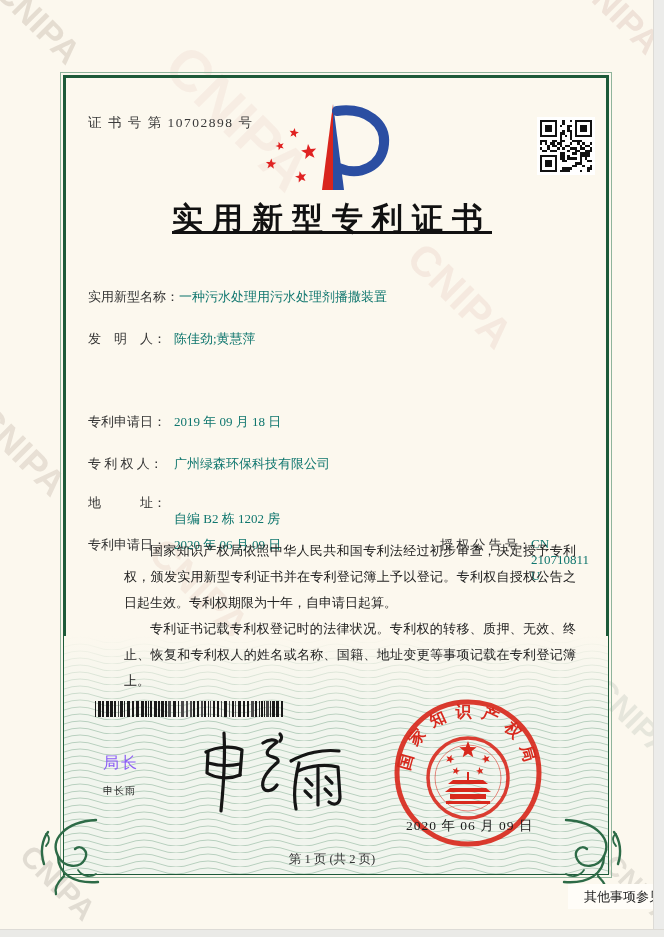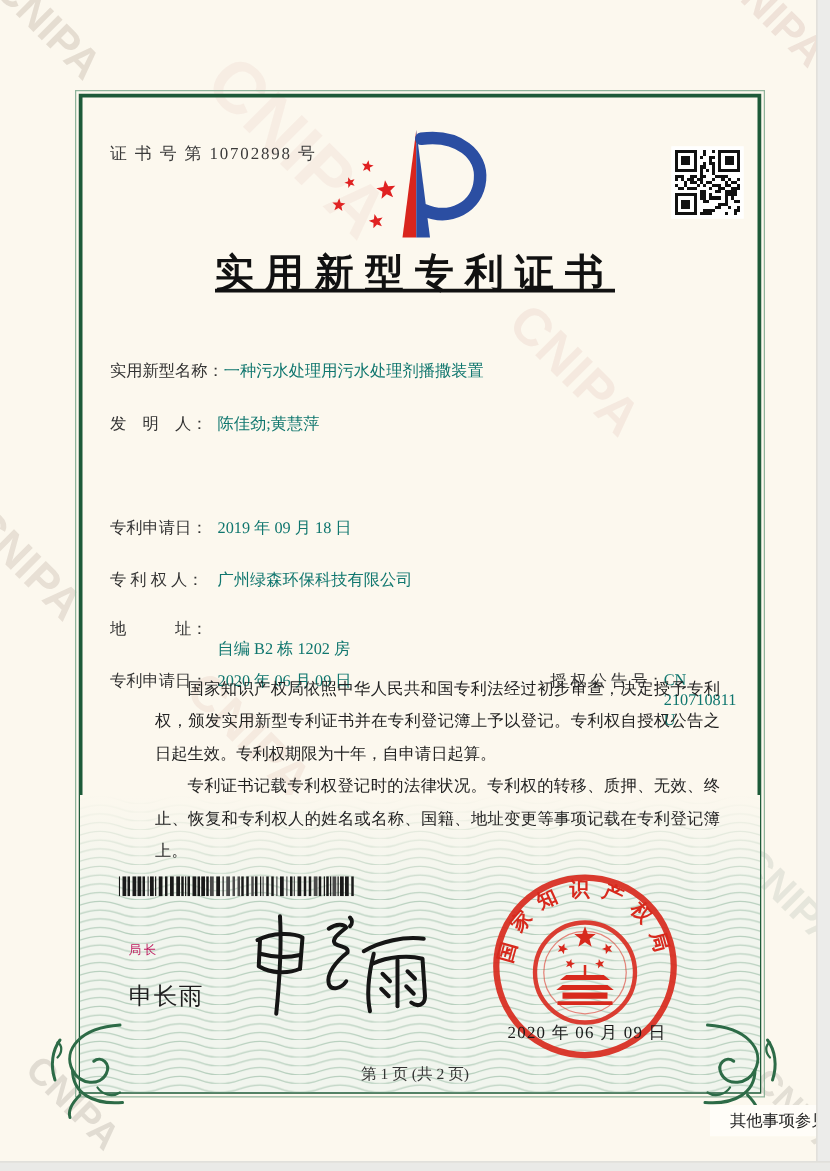--- a/index.html
+++ b/index.html
@@ -34,23 +34,23 @@
   .row .lab{flex:0 0 86px;white-space:pre;color:#333;}
   .row .val{color:#0f766e;}
   .grant2{position:absolute;left:352px;top:0;display:flex;font-size:13px;}
   .grant2 .lab{white-space:pre;}
   
   .paras{left:88px;top:538px;width:452px;font-size:13px;line-height:26px;text-align:justify;color:#222;margin-left:36px;}
   .paras p{margin:0;text-indent:2em;}
   
   .barcode{left:95px;top:701px;width:190px;height:16px;}
   .signer-title{left:103px;top:753px;font-family:"Liberation Sans","DejaVu Sans",sans-serif;
-                font-size:10px;letter-spacing:2px;color:#be185d;}
+                font-size:16px;letter-spacing:2px;color:#8b5cf6;}
   .signer-name{left:103px;top:784px;font-family:"Liberation Sans","DejaVu Sans",sans-serif;
-               font-size:19px;letter-spacing:1px;color:#1e1e1e;}
+               font-size:10px;letter-spacing:1px;color:#1e1e1e;}
   .signature{left:193px;top:721px;}
   .seal{left:393px;top:698px;}
   .seal-date{left:406px;top:817px;font-size:13.5px;letter-spacing:1px;color:#1b1b1b;}
   .page-indicator{left:0;top:851px;width:100%;text-align:center;font-size:12.5px;color:#333;}
   .note{left:0;top:888px;width:100%;text-align:right;font-size:13px;color:#222;margin-left:40px;}
   .note span{background:#fffdf8;padding:5px 16px;}
   .flourish{position:absolute;}
   .fl-l{left:34px;top:812px;}
   .fl-r{left:528px;top:812px;transform:scaleX(-1);}
   

